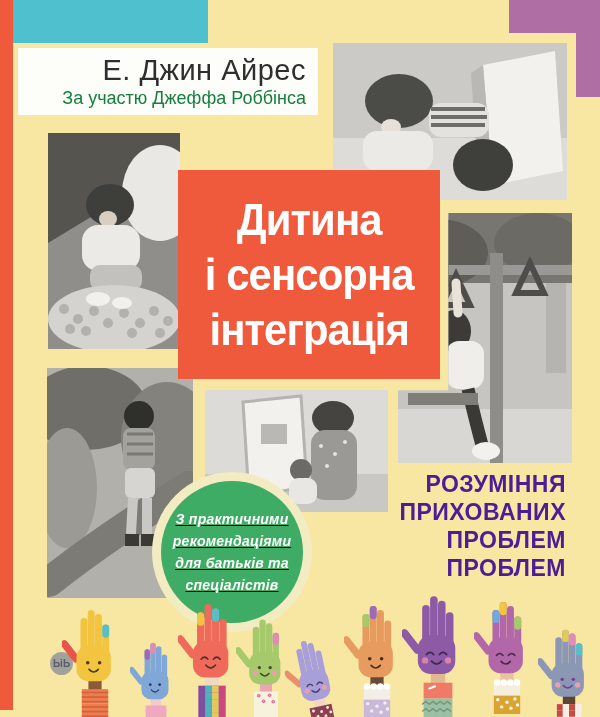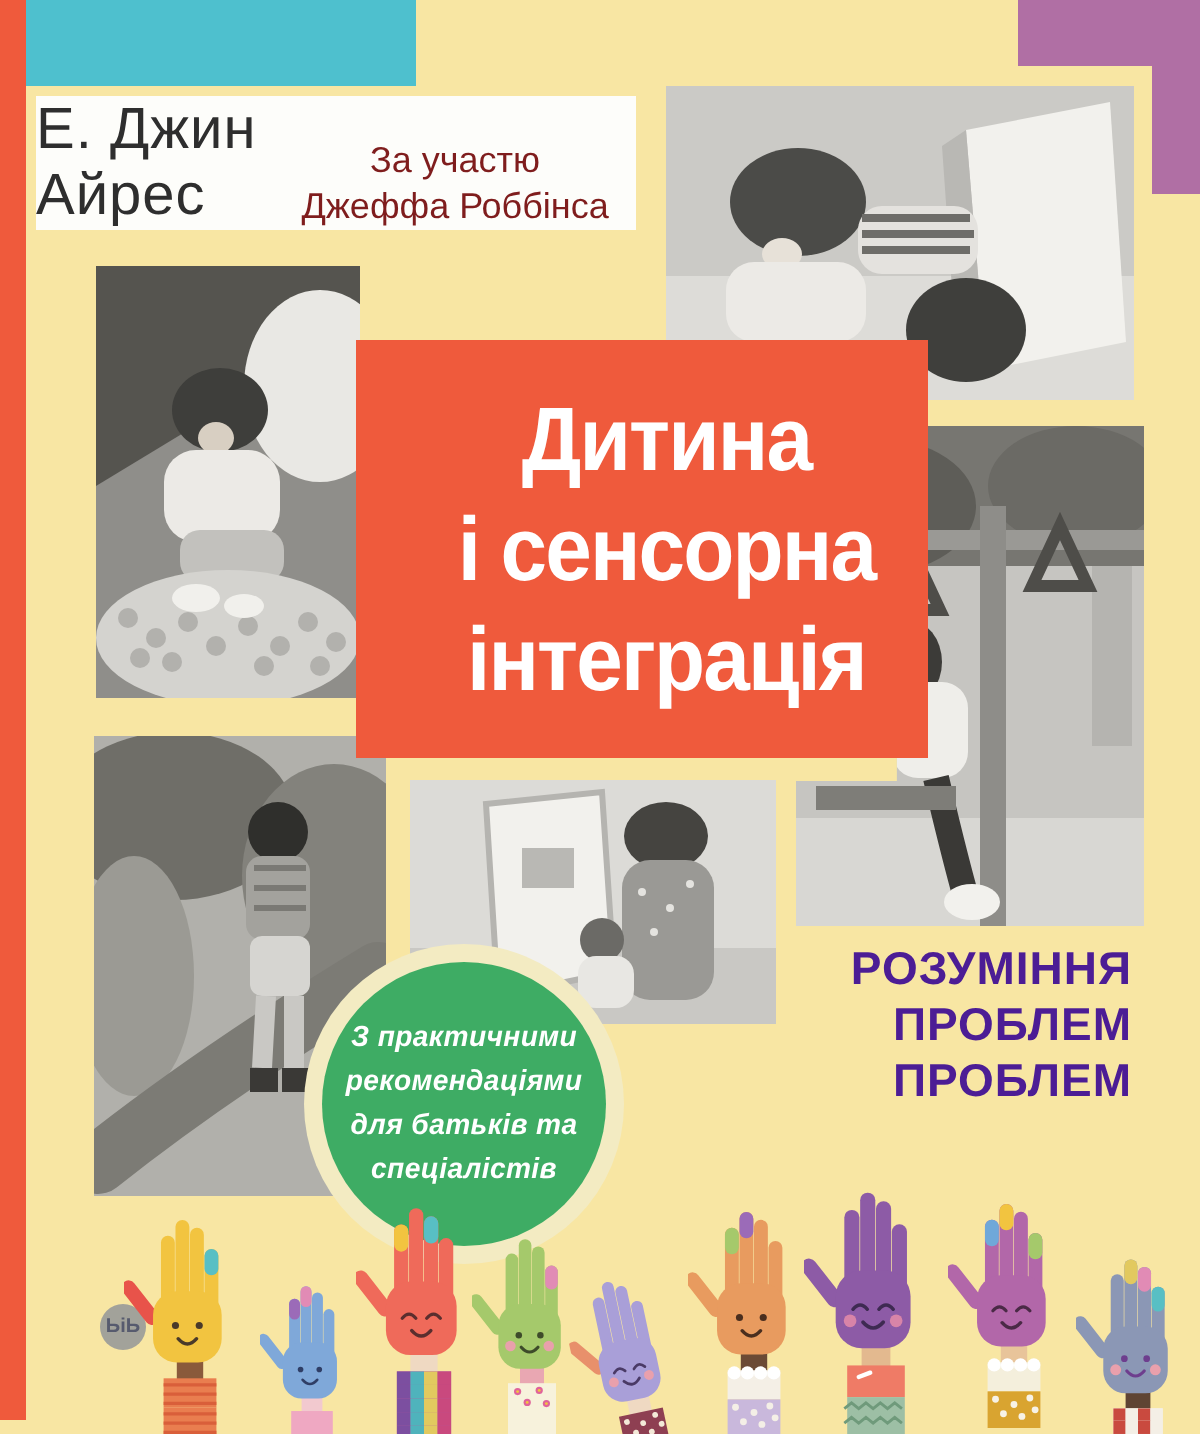--- a/index.html
+++ b/index.html
@@ -10,49 +10,49 @@
   }
   .abs{position:absolute;}
   
   #spine-strip{left:0;top:0;width:13px;height:710px;background:#EF5A3C;}
   #teal-block{left:13px;top:0;width:195px;height:43px;background:#4EC0CE;}
   #purple-block-a{left:509px;top:0;width:91px;height:33px;background:#B06FA4;}
   #purple-block-b{left:576px;top:0;width:24px;height:97px;background:#B06FA4;}
   
   #author-box{
     left:18px;top:48px;width:300px;height:67px;background:#FDFDFA;
-    display:flex;flex-direction:row;justify-content:center;align-items:flex-end;
+    display:flex;flex-direction:column;justify-content:center;align-items:flex-end;
     padding-right:12px;box-sizing:border-box;
   }
   #author-name{font-size:29px;color:#2E2E2E;line-height:33px;letter-spacing:.5px;}
-  #author-byline{font-size:18px;color:#7f1d1d;line-height:23px;text-align:center;}
+  #author-byline{font-size:18px;color:#15803d;line-height:23px;text-align:center;}
   
   .photo{background:#CFCECA;overflow:hidden;}
   .photo svg{display:block;}
   #photo-children-floor{left:333px;top:43px;width:234px;height:157px;}
   #photo-ball-pit{left:48px;top:133px;width:132px;height:216px;}
   #photo-playground{left:398px;top:213px;width:174px;height:250px;
     clip-path:polygon(29% 0,100% 0,100% 100%,0 100%,0 71%,29% 71%);}
   #photo-tree-climb{left:47px;top:368px;width:146px;height:230px;}
   #photo-easel{left:205px;top:390px;width:183px;height:122px;}
   
   #title-box{
     left:178px;top:170px;width:262px;height:209px;background:#EF5A3C;
-    display:flex;align-items:center;justify-content:center;padding-left:24px;
+    display:flex;align-items:center;justify-content:center;
   }
   #title-lines{
     text-align:center;color:#FFFFFF;font-weight:700;
     font-size:45px;line-height:55px;letter-spacing:-1px;
     transform:scaleX(.93);
   }
   
   #badge{
     left:161px;top:481px;width:142px;height:142px;border-radius:50%;
     background:#3EAC64;box-shadow:0 0 0 9px #F3EBC2;
-    display:flex;align-items:center;justify-content:center;
+    display:flex;align-items:center;justify-content:center;text-decoration:underline;
   }
   #badge-text{
     color:#FFFFFF;font-style:italic;font-weight:700;
     font-size:14.5px;line-height:22px;text-align:center;letter-spacing:.2px;
     transform:scaleX(.97);
   }
   
   #tagline{
     right:34px;top:470px;text-align:right;
     color:#4c1d95;font-weight:700;font-size:23px;line-height:28px;letter-spacing:.5px;
@@ -193,20 +193,21 @@
     <div id="badge-text">
       <div>З практичними</div>
       <div>рекомендаціями</div>
       <div>для батьків та</div>
       <div>спеціалістів</div>
     </div>
   </div>
 
   <div class="abs" id="tagline">
     <div>РОЗУМІННЯ</div>
+    <div>ПРИХОВАНИХ</div>
     <div>ПРОБЛЕМ</div>
     <div>ПРОБЛЕМ</div>
   </div>
 
   <div class="abs" id="publisher-logo">
     <span>ЬіЬ</span>
   </div>
 
   <div class="abs" id="hands-row" style="left:0;top:0;width:600px;height:717px;pointer-events:none;">
       <div class="hand" style="left: 62px; top: 606px; width: 66px;">

